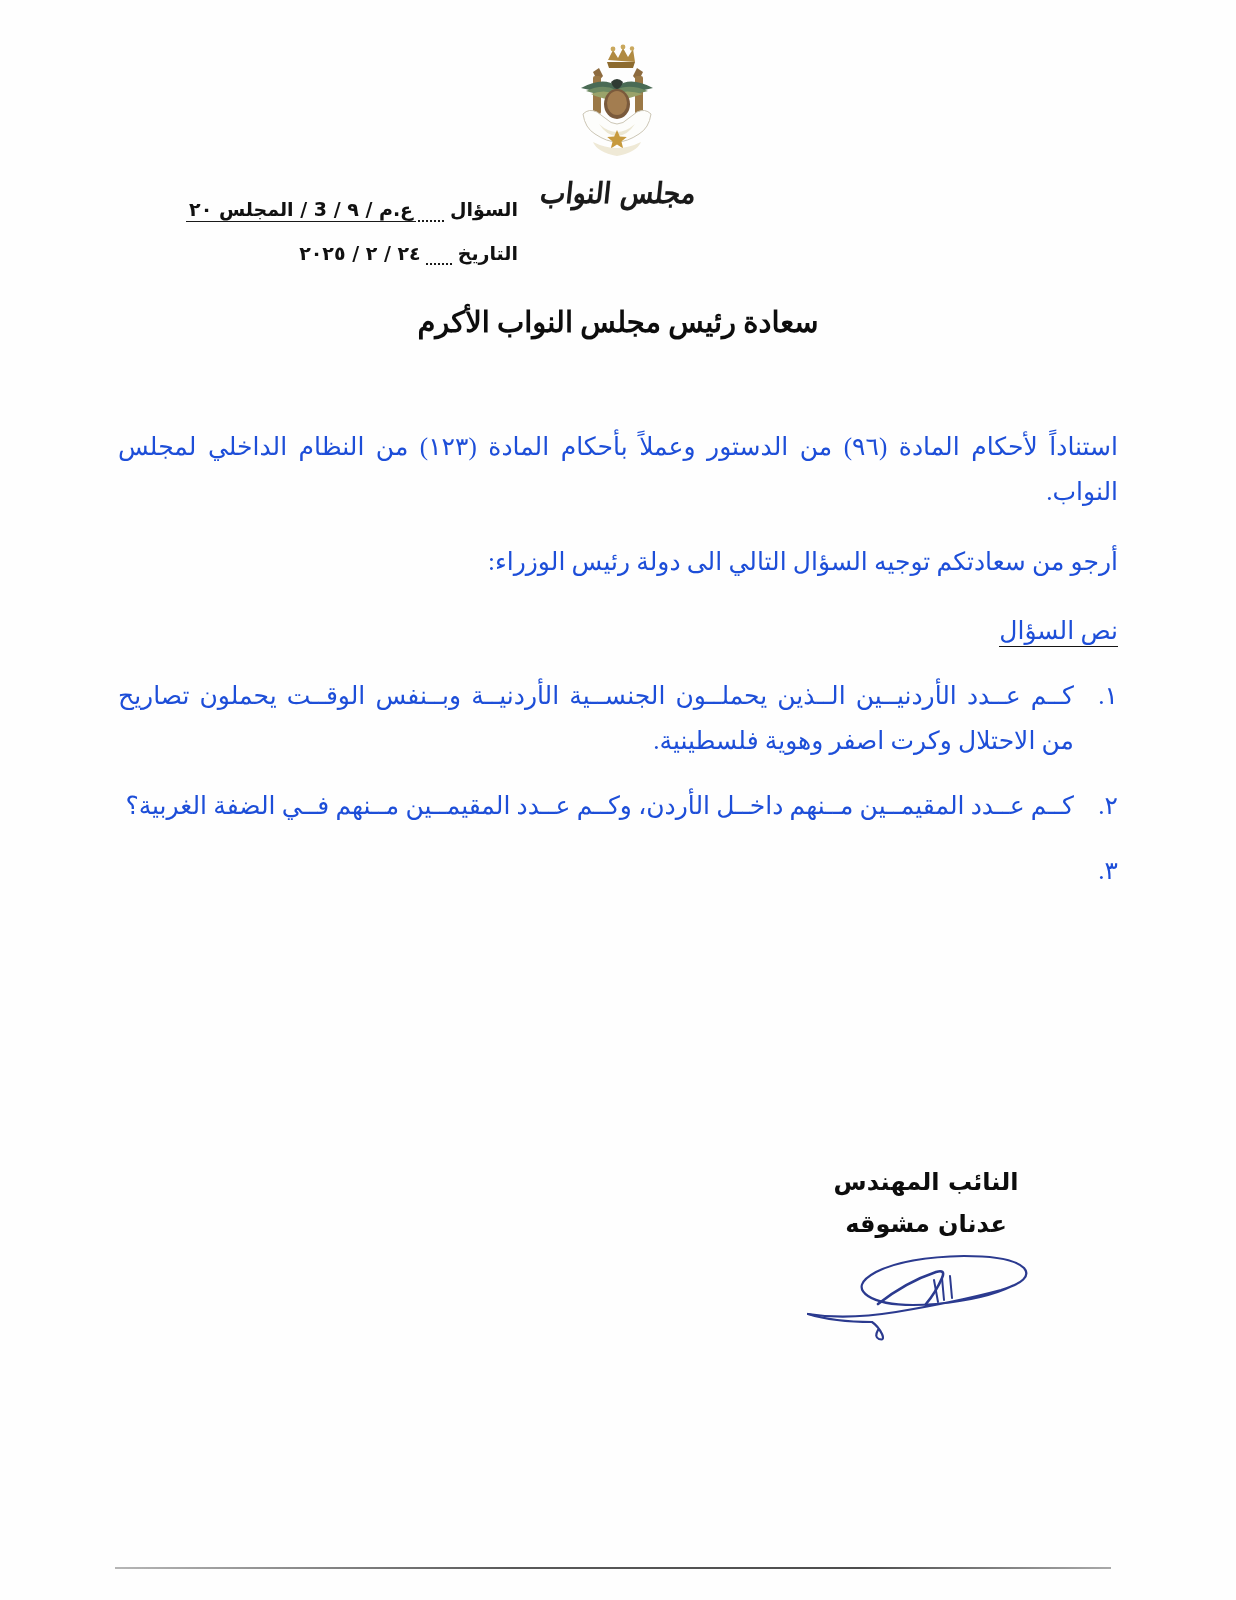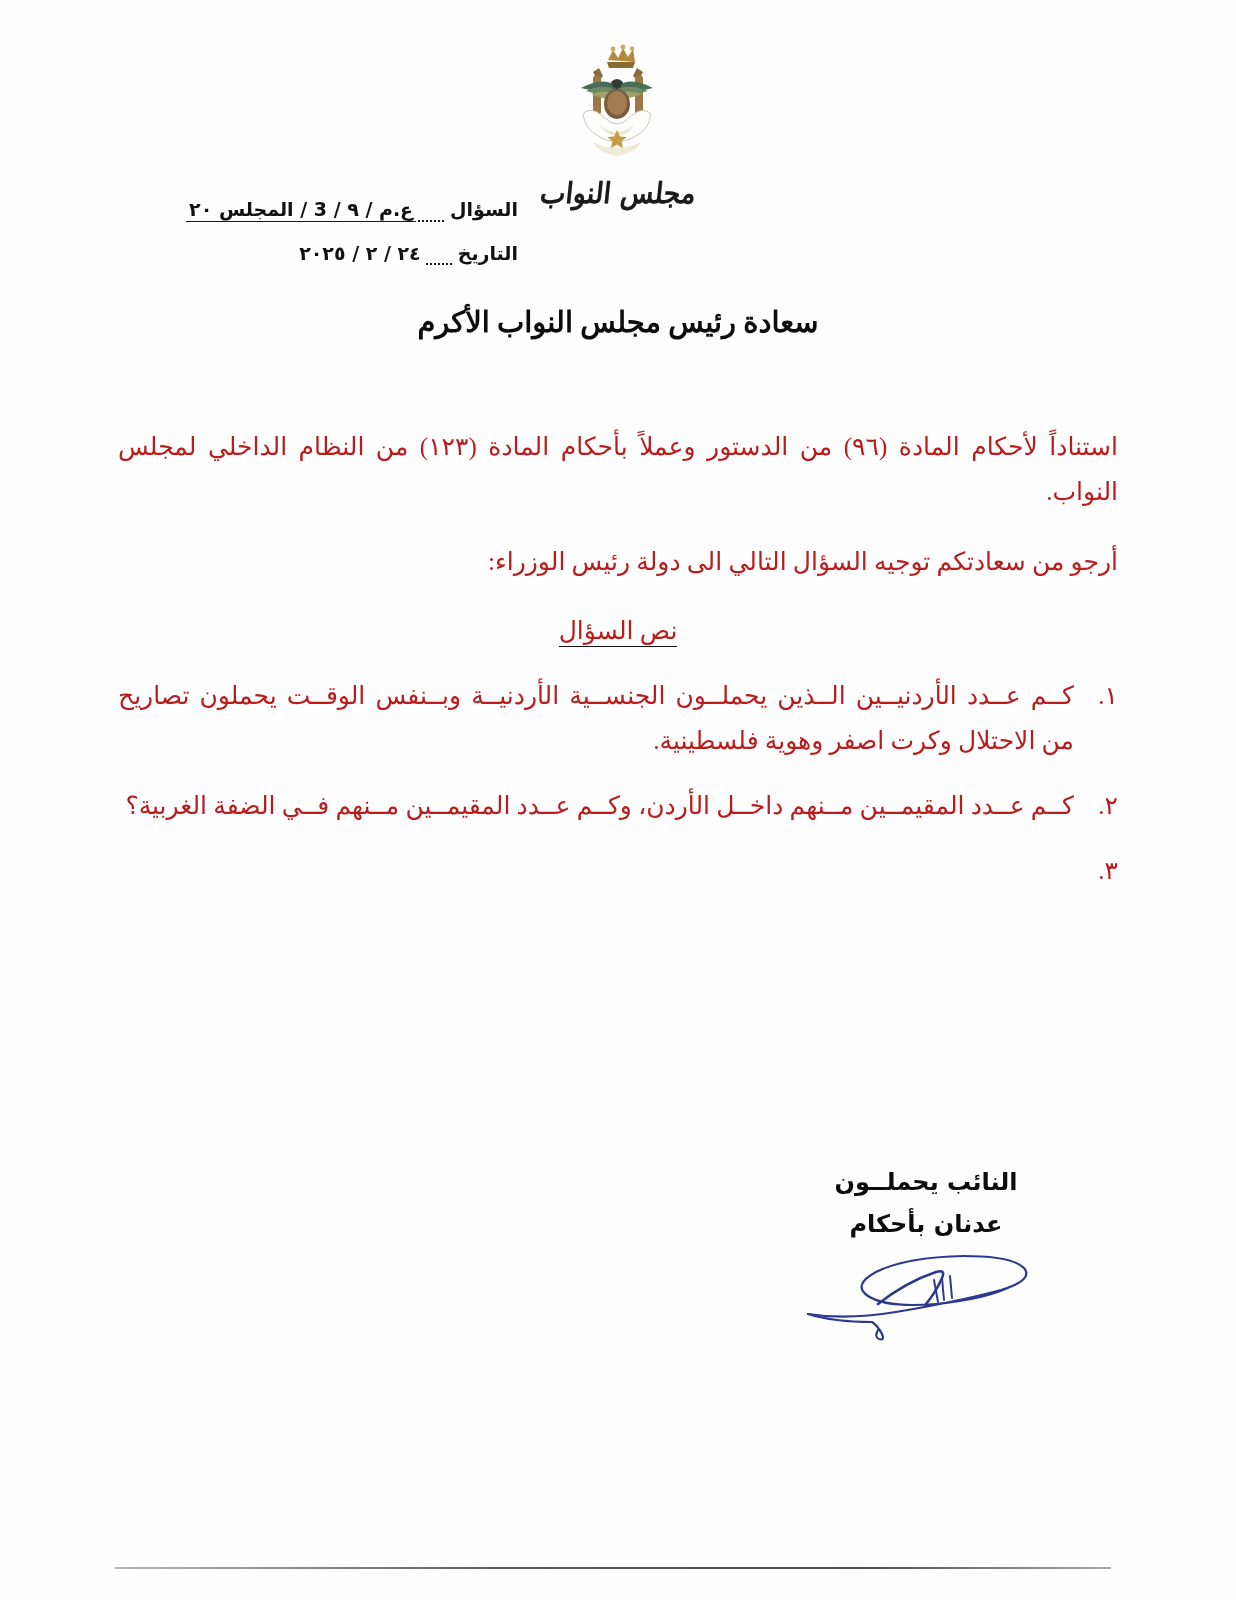--- a/index.html
+++ b/index.html
@@ -110,31 +110,31 @@
   
   .body-text {
     position: absolute;
     top: 425px;
     right: 118px;
     width: 1000px;
     direction: rtl;
     text-align: justify;
     font-size: 25px;
     line-height: 1.78;
-    color: #b91c1c;
+    color: #1d4ed8;
   }
   .para {
     margin: 0 0 24px 0;
     text-align: justify;
     text-justify: inter-word;
   }
   .para.intro { margin-bottom: 26px; }
   .section-label {
     margin: 16px 0 20px 0;
-    text-align: center;
+    text-align: right;
     font-size: 25px;
   }
   .section-label span {
     border-bottom: 1.5px solid #141414;
     padding-bottom: 2px;
     letter-spacing: 1px;
   }
 
   ol.questions {
     list-style: none;
@@ -284,22 +284,22 @@
         <span>كــم عــدد المقيمــين مــنهم داخــل الأردن، وكــم عــدد المقيمــين مــنهم فــي الضفة الغربية؟</span>
       </li>
       <li>
         <span class="num">٣.</span>
       </li>
     </ol>
   </div>
 
 
   <div class="sign-block">
-    <div class="sign-title">النائب يحملــون</div>
-    <div class="sign-name">عدنان بأحكام</div>
+    <div class="sign-title">النائب المهندس</div>
+    <div class="sign-name">عدنان مشوقه</div>
     <div class="signature-mark">
       <svg width="300" height="105" viewBox="0 0 300 105" xmlns="http://www.w3.org/2000/svg">
         <g fill="none" stroke="#2b3a8f" stroke-linecap="round" stroke-linejoin="round">
           <path d="M22 72 Q60 78 110 70 Q170 60 215 48 Q248 38 238 26 Q226 14 178 14 Q120 15 90 30 Q66 43 82 54 Q100 66 150 62 Q200 57 226 44" stroke-width="2.2"></path>
           <path d="M92 62 Q120 40 150 30 Q160 27 156 36 Q150 50 140 62" stroke-width="2.6"></path>
           <path d="M148 38 L152 60" stroke-width="2"></path>
           <path d="M156 36 L158 58" stroke-width="2"></path>
           <path d="M164 34 L166 56" stroke-width="2"></path>
           <path d="M22 72 Q48 80 86 80 Q92 84 96 92 Q99 99 93 97 Q88 95 92 88" stroke-width="2.2"></path>
         </g>

